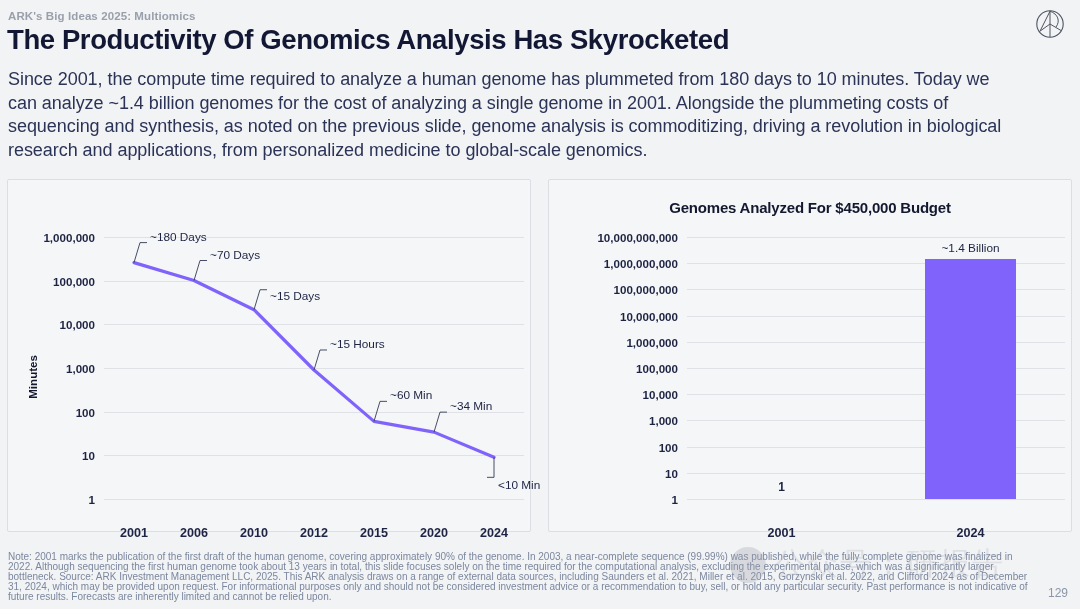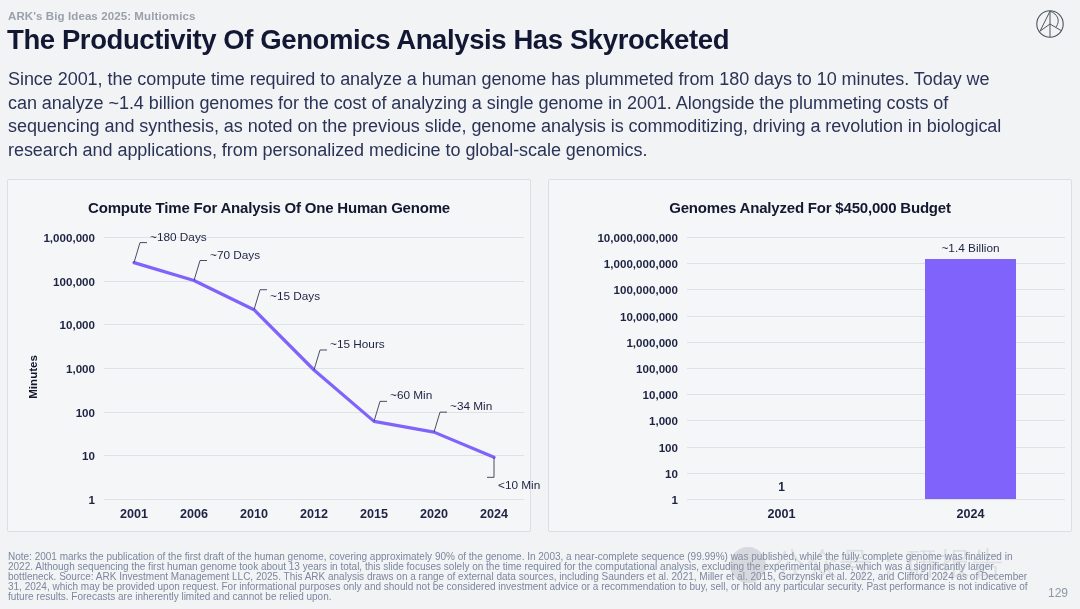--- a/index.html
+++ b/index.html
@@ -68,21 +68,21 @@
   }
   .ytick {
     position: absolute; right: 100%;
     padding-right: 9px;
     transform: translateY(-50%);
     font-size: 11.6px; font-weight: 600; color: #1d2342;
     white-space: nowrap;
   }
   .xtick {
     position: absolute; top: 100%;
-    margin-top: 8px;
+    margin-top: 27px;
     transform: translateX(-50%);
     font-size: 12.6px; font-weight: 700; color: #1d2342;
     white-space: nowrap;
   }
   .axis-title {
     position: absolute;
     font-size: 11.6px; font-weight: 700; color: #13182f;
     writing-mode: vertical-rl; transform: rotate(180deg);
     white-space: nowrap;
   }
@@ -149,21 +149,20 @@
   <svg id="ark-logo" viewBox="0 0 32 32">
     <circle cx="16" cy="16" r="13.2" fill="none" stroke="#4d5460" stroke-width="1.1"></circle>
     <line x1="16" y1="3" x2="16" y2="29" stroke="#4d5460" stroke-width="1"></line>
     <line x1="16" y1="16" x2="5.5" y2="23.5" stroke="#4d5460" stroke-width="1"></line>
     <line x1="16" y1="16" x2="27" y2="22.5" stroke="#4d5460" stroke-width="1"></line>
     <path d="M16 3.2 L6.2 22.8" fill="none" stroke="#4d5460" stroke-width="1"></path>
     <path d="M16 3.2 C24 6, 26.5 13, 22 19" fill="none" stroke="#4d5460" stroke-width="1"></path>
   </svg>
 
   <div class="panel" id="panel-left">
-    <div class="panel-title">Compute Time For Analysis Of One Human Genome</div>
     <div class="axis-title" id="ylab-left">Minutes</div>
     <div class="plot" id="plot-left">
         <div class="gridline" style="top: 0px;"></div>
         <div class="ytick" style="top: 0px;">1,000,000</div>
         <div class="gridline" style="top: 43.6667px;"></div>
         <div class="ytick" style="top: 43.6667px;">100,000</div>
         <div class="gridline" style="top: 87.3333px;"></div>
         <div class="ytick" style="top: 87.3333px;">10,000</div>
         <div class="gridline" style="top: 131px;"></div>
         <div class="ytick" style="top: 131px;">1,000</div>

